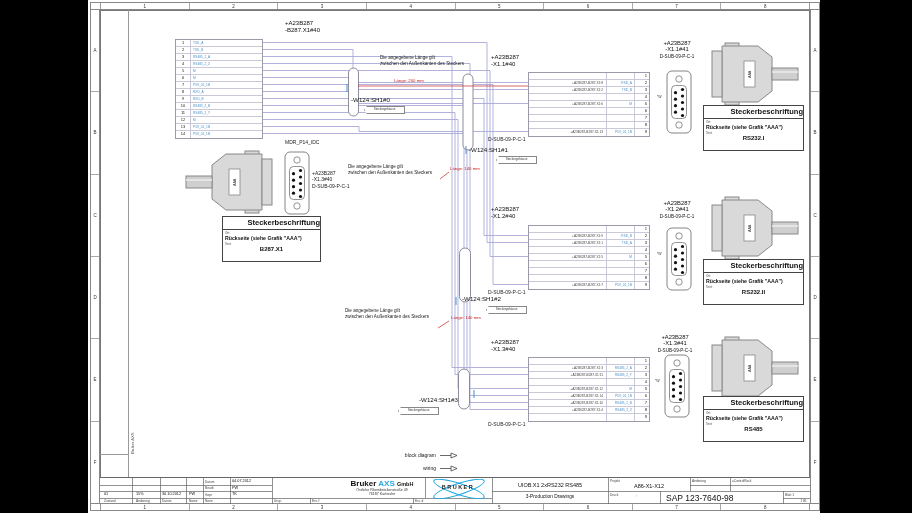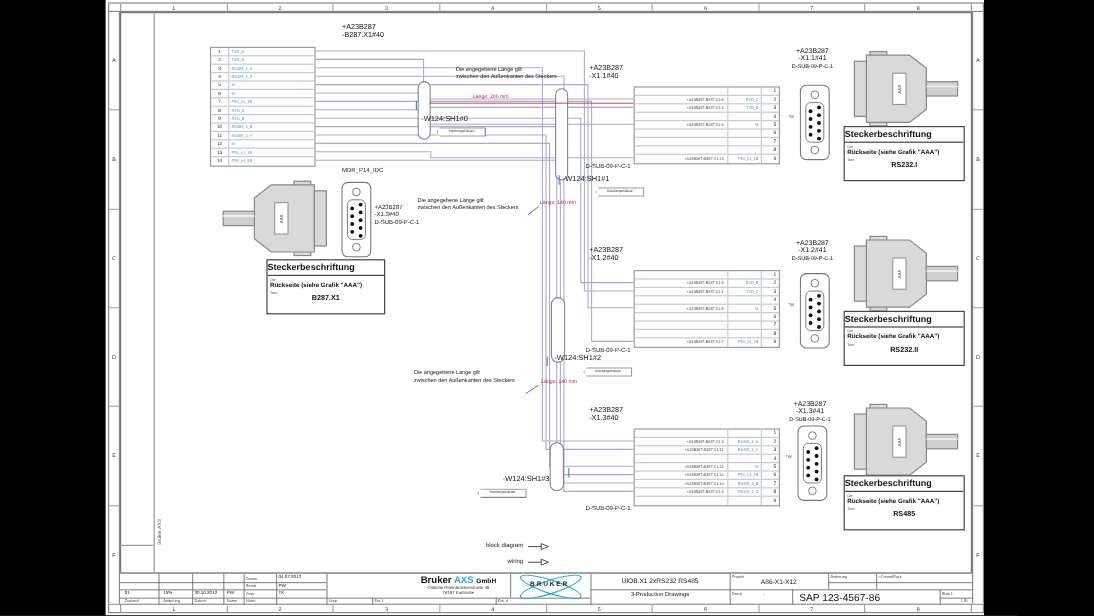--- a/index.html
+++ b/index.html
@@ -41,21 +41,21 @@
   .plugtag .small{font-size:4.6px;}
   .note{font-size:4.6px;line-height:5.6px;color:#222;white-space:nowrap;}
   .cablelabel{font-size:6.2px;color:#111;white-space:nowrap;}
   .flag{height:6px;border:1px solid #888;background:#fff;font-size:3px;line-height:5px;text-align:center;color:#333;
         clip-path:polygon(0 50%,7% 0,100% 0,100% 100%,7% 100%);padding:0 1px;white-space:nowrap;}
   .red{color:#cc2222;}
   .laenge{font-size:4.3px;white-space:nowrap;}
   .ref{font-size:3.5px;color:#333;}
   
   .lbox{width:101px;height:46px;border:1px solid #444;background:#fff;box-sizing:border-box;}
-  .lbox-title{height:12px;line-height:12px;border-bottom:1px solid #444;font-size:7.5px;font-weight:bold;text-align:left;color:#111;}
+  .lbox-title{height:12px;line-height:12px;border-bottom:1px solid #444;font-size:7.5px;font-weight:bold;text-align:right;color:#111;}
   .lbox-sub{font-size:3px;color:#444;padding:1px 0 0 2px;}
   .lbox-ort{font-size:5.2px;font-weight:bold;padding-left:2px;color:#111;white-space:nowrap;}
   .lbox-text{font-size:6px;font-weight:bold;text-align:center;color:#111;}
   .aaa{position:absolute;font-size:3.6px;color:#333;writing-mode:vertical-rl;transform:rotate(180deg);
        display:flex;align-items:center;justify-content:center;}
   
   .legendlabel{font-size:5px;color:#222;text-align:right;white-space:nowrap;}
   
   #tblock{left:100px;top:477px;width:710px;height:26px;border-top:1px solid #666;box-sizing:border-box;background:#fff;}
   .tb-vl{position:absolute;width:1px;background:rgba(100,100,100,.7);}
@@ -681,19 +681,19 @@
       <div class="abs" style="left:0;top:5px;width:56px;text-align:center;font-size:5.5px;font-weight:bold;letter-spacing:1.5px;color:#222;">BRUKER</div>
     </div>
 
     <div class="abs btitle1" style="left:392px;top:3.5px;width:116px;">UIOB.X1 2xRS232 RS485</div>
     <div class="abs btitle2" style="left:392px;top:16px;width:116px;">3-Production Drawings</div>
 
     <div class="tbt" style="left:510px;top:0.5px;">Projekt</div>
     <div class="abs" style="left:508px;top:5px;width:82px;text-align:center;font-size:5.5px;color:#111;">A86-X1-X12</div>
     <div class="tbt" style="left:510px;top:15px;">Druck</div>
     <div class="tbv" style="left:536px;top:16px;">:</div>
-    <div class="abs sap" style="left:566px;top:15px;">SAP 123-4567-86</div>
+    <div class="abs sap" style="left:566px;top:15px;">SAP 123-7640-98</div>
     <div class="tbt" style="left:592px;top:0.5px;">Änderung</div>
     <div class="tbt" style="left:632px;top:0.5px;">=ControlRack</div>
     <div class="tbt" style="left:685px;top:14.5px;">Blatt 1</div>
     <div class="tbt" style="left:685px;top:21px;text-align:right;width:22px;">1 Bl.</div>
   </div>
 </div>
 
 </body></html>

